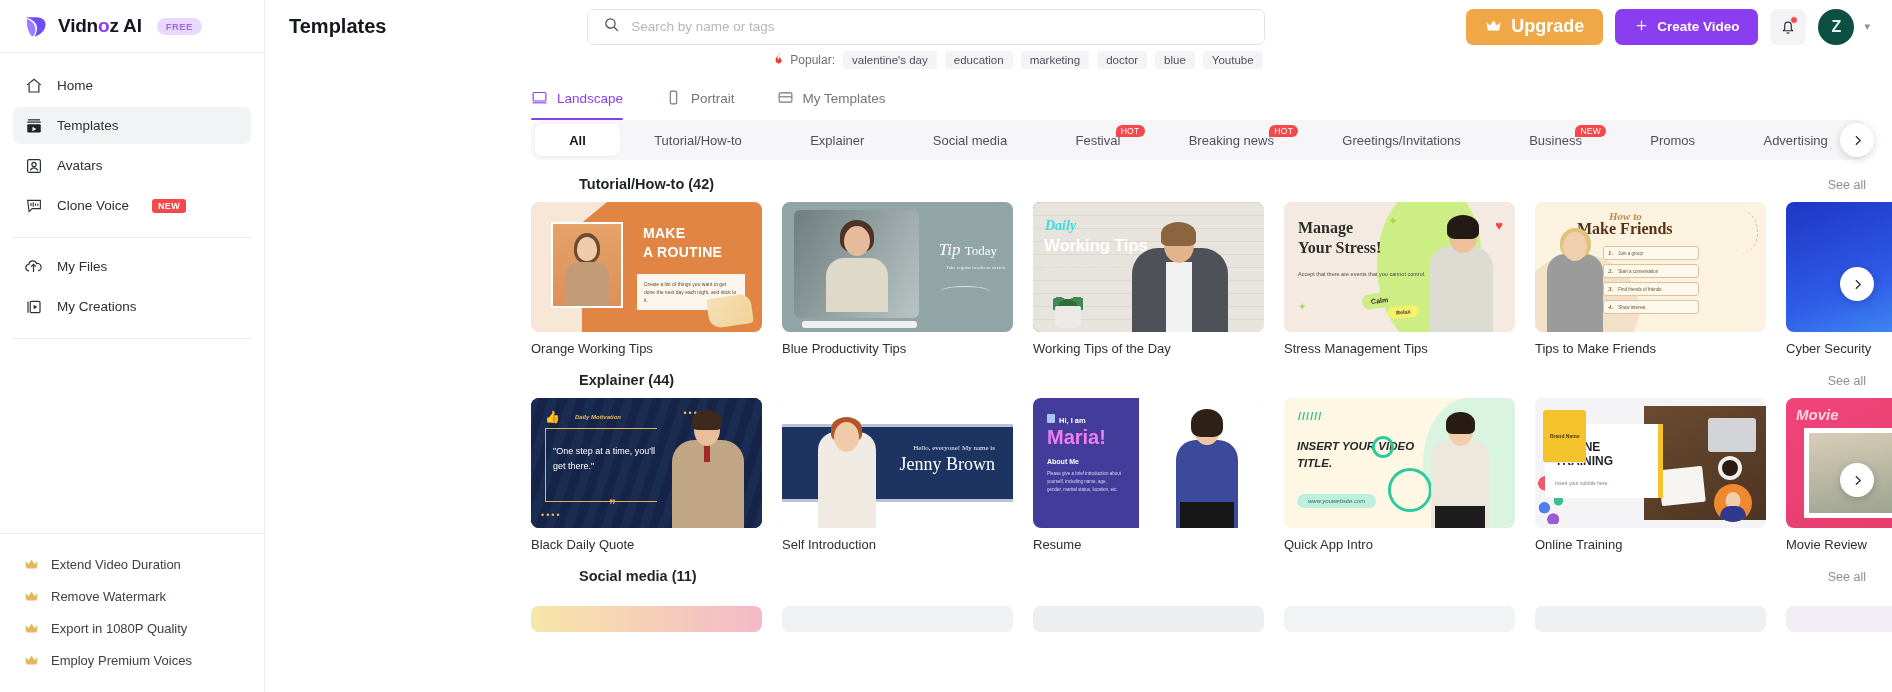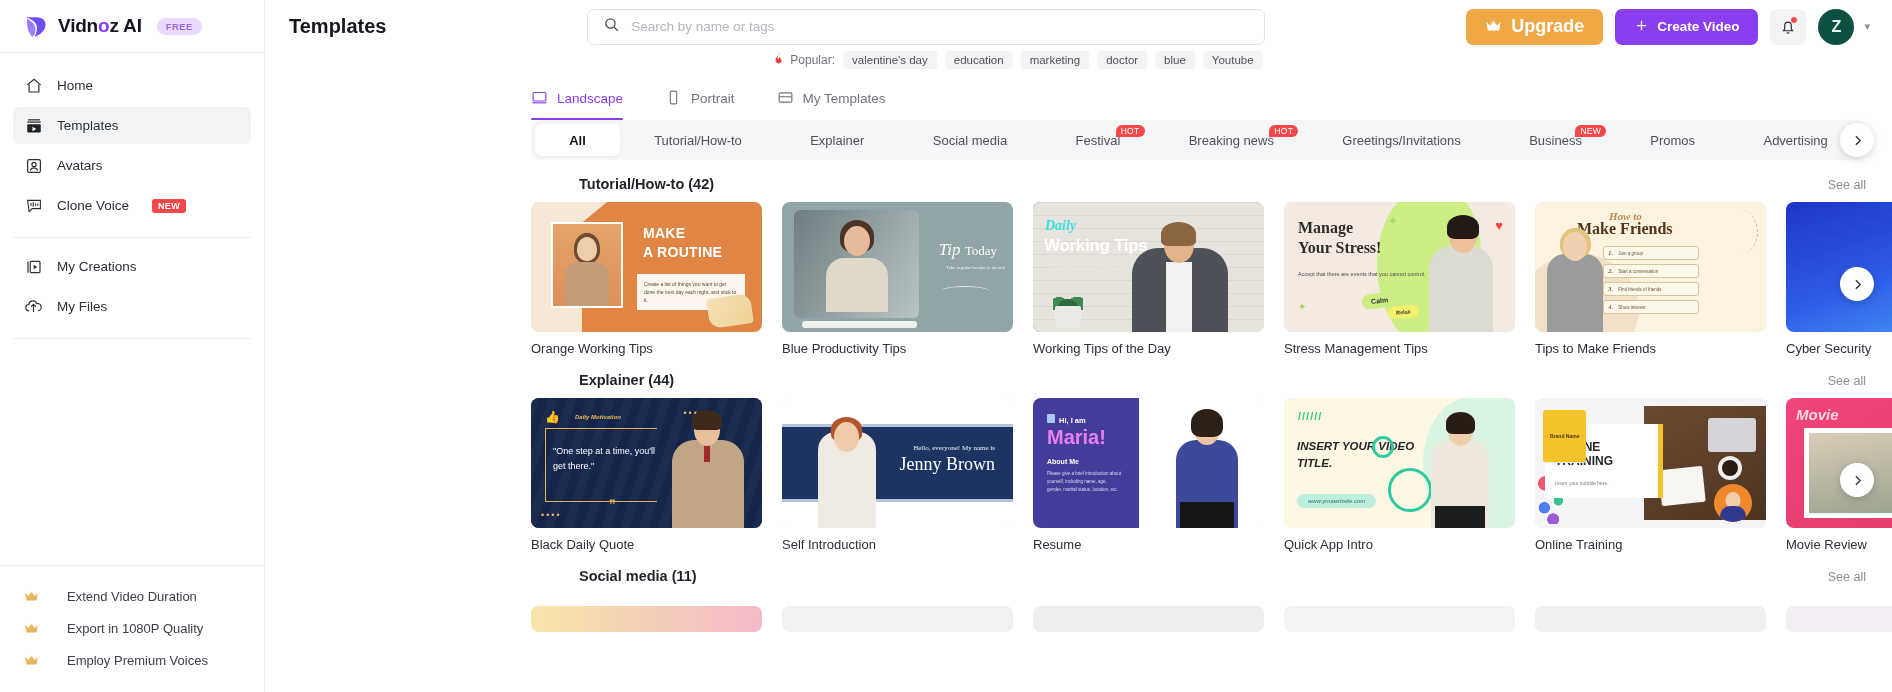--- a/index.html
+++ b/index.html
@@ -46,21 +46,21 @@
   .new-tag {
     background: #f5484a; color: #fff; font-size: 9px; font-weight: 700;
     padding: 2px 6px; border-radius: 3px; margin-left: 9px; letter-spacing: .3px;
   }
   .nav-sep { height: 1px; background: #ededf0; margin: 10px 13px; }
   .promo {
     position: absolute; bottom: 0; left: 0; right: 0;
     padding: 14px 0 16px 0; border-top: 1px solid #ededf0;
   }
   .promo-item {
-    display: flex; align-items: center; gap: 27px;
+    display: flex; align-items: center; gap: 11px;
     padding: 0 24px; height: 32px; font-size: 13px; color: #3c4049; cursor: pointer;
   }
   .crown { width: 16px; flex: 0 0 16px; display:flex; }
 
   
   .main { flex: 1; min-width: 0; display: flex; flex-direction: column; background: #fff; }
   .topbar {
     height: 53px; display: flex; align-items: center;
     padding: 0 22px 0 24px; gap: 18px; flex: 0 0 53px;
   }
@@ -396,50 +396,58 @@
         <span>Clone Voice</span>
         <span class="new-tag">NEW</span>
       </div>
     </nav>
 
     <div class="nav-sep"></div>
 
     <nav class="nav" style="padding-top:0">
       <div class="nav-item">
         <span class="nav-ico">
+          <svg width="19" height="19" viewBox="0 0 24 24" fill="none" stroke="#2b2f38" stroke-width="1.5">
+              <path d="M6.5 17.5a4 4 0 0 1-.4-8 5 5 0 0 1 9.7-1.2A3.6 3.6 0 0 1 18 17.5"></path>
+              <path d="M12 19V9.5M9 12.2 12 9.3l3 2.9"></path>
+            </svg>
+        </span>
+        <span>My Files</span>
+      </div>
+      <div class="nav-item">
+        <span class="nav-ico">
           <svg width="18" height="18" viewBox="0 0 24 24" fill="none" stroke="#2b2f38" stroke-width="1.6">
               <path d="M4 4.5v15"></path>
               <rect x="7" y="4.5" width="13" height="15" rx="1.4"></rect>
               <path d="M11.5 9l5 3-5 3z" fill="#2b2f38" stroke="none"></path>
             </svg>
         </span>
         <span>My Creations</span>
-      </div>
-      <div class="nav-item">
-        <span class="nav-ico">
-          <svg width="19" height="19" viewBox="0 0 24 24" fill="none" stroke="#2b2f38" stroke-width="1.5">
-              <path d="M6.5 17.5a4 4 0 0 1-.4-8 5 5 0 0 1 9.7-1.2A3.6 3.6 0 0 1 18 17.5"></path>
-              <path d="M12 19V9.5M9 12.2 12 9.3l3 2.9"></path>
-            </svg>
-        </span>
-        <span>My Files</span>
       </div>
     </nav>
 
     <div class="nav-sep"></div>
 
 
     <div class="promo">
       <div class="promo-item">
         <span class="crown">
             <svg width="15" height="12" viewBox="0 0 24 18">
               <path d="M2 4l5 5 5-7 5 7 5-5-2 12H4z" fill="#e8b75c"></path>
             </svg>
           </span>
         <span>Extend Video Duration</span>
+      </div>
+      <div class="promo-item">
+        <span class="crown">
+            <svg width="15" height="12" viewBox="0 0 24 18">
+              <path d="M2 4l5 5 5-7 5 7 5-5-2 12H4z" fill="#e8b75c"></path>
+            </svg>
+          </span>
+        <span>Remove Watermark</span>
       </div>
       <div class="promo-item">
         <span class="crown">
             <svg width="15" height="12" viewBox="0 0 24 18">
               <path d="M2 4l5 5 5-7 5 7 5-5-2 12H4z" fill="#e8b75c"></path>
             </svg>
           </span>
         <span>Export in 1080P Quality</span>
       </div>
       <div class="promo-item">

